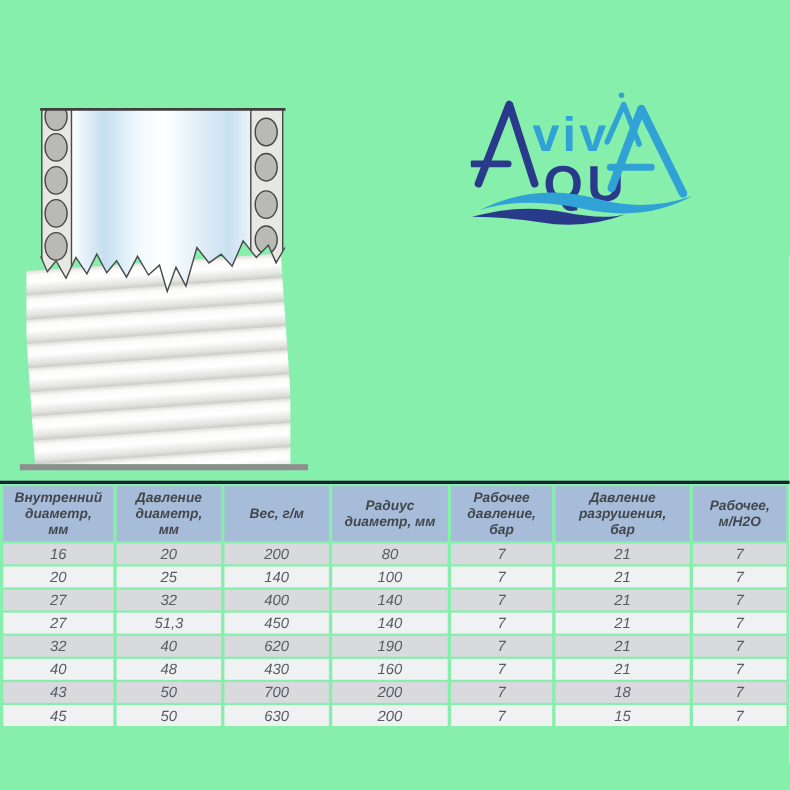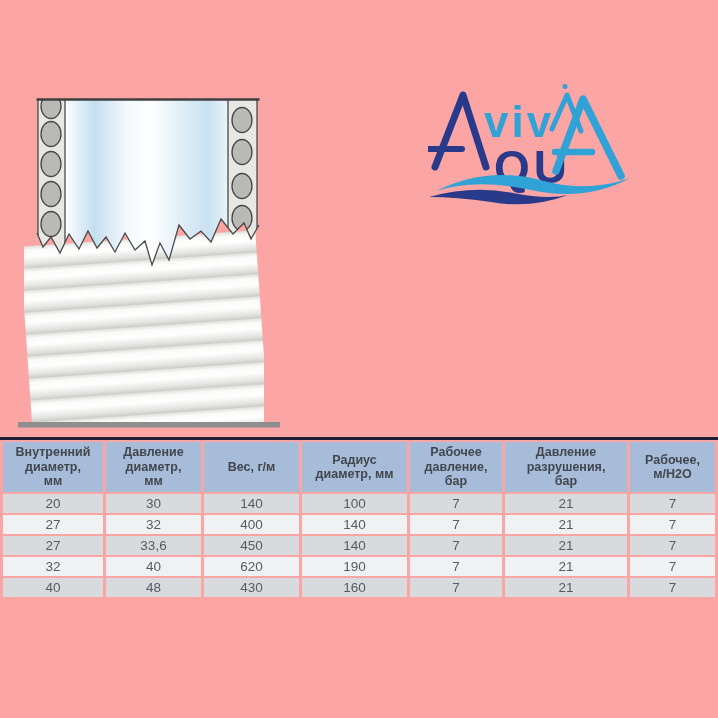--- a/index.html
+++ b/index.html
@@ -1,26 +1,26 @@
 <!DOCTYPE html>
 <html><head>
 <meta charset="utf-8">
 <style>
   html,body{margin:0;padding:0;background:#ffffff;}
   .page{
-    position:relative;width:718px;height:718px;background:#fca5a5;
+    position:relative;width:718px;height:718px;background:#86efac;
     font-family:"Liberation Sans",sans-serif;overflow:hidden;
   }
   
   .hose-svg{position:absolute;left:18px;top:92px;width:262px;height:340px;}
   
   .logo-svg{position:absolute;left:428px;top:83px;width:205px;height:125px;}
   .logo-text{font-family:"Liberation Sans",sans-serif;font-weight:bold;}
   
-  .table-wrap{position:absolute;left:0;top:437px;width:598px;}
+  .table-wrap{position:absolute;left:0;top:437px;width:598px;font-style:italic;}
   .top-rule{width:718px;height:3px;background:#1f2035;}
   table.spec{
     border-collapse:separate;border-spacing:3px 2px;
     table-layout:fixed;width:718px;
   }
   table.spec th{
     background:#a7bcd9;color:#42474d;font-weight:bold;
     font-size:12.5px;line-height:1.15;text-align:center;
     vertical-align:middle;height:46px;padding:2px 1px;
     white-space:pre-line;
@@ -158,40 +158,49 @@
 бар</th>
           <th>Давление
 разрушения,
 бар</th>
           <th>Рабочее,
 м/H2O</th>
         </tr>
       </thead>
       <tbody>
           <tr>
+            <td>16</td>
             <td>20</td>
-            <td>30</td>
+            <td>200</td>
+            <td>80</td>
+            <td>7</td>
+            <td>21</td>
+            <td>7</td>
+          </tr>
+          <tr>
+            <td>20</td>
+            <td>25</td>
             <td>140</td>
             <td>100</td>
             <td>7</td>
             <td>21</td>
             <td>7</td>
           </tr>
           <tr>
             <td>27</td>
             <td>32</td>
             <td>400</td>
             <td>140</td>
             <td>7</td>
             <td>21</td>
             <td>7</td>
           </tr>
           <tr>
             <td>27</td>
-            <td>33,6</td>
+            <td>51,3</td>
             <td>450</td>
             <td>140</td>
             <td>7</td>
             <td>21</td>
             <td>7</td>
           </tr>
           <tr>
             <td>32</td>
             <td>40</td>
             <td>620</td>
@@ -202,17 +211,35 @@
           </tr>
           <tr>
             <td>40</td>
             <td>48</td>
             <td>430</td>
             <td>160</td>
             <td>7</td>
             <td>21</td>
             <td>7</td>
           </tr>
+          <tr>
+            <td>43</td>
+            <td>50</td>
+            <td>700</td>
+            <td>200</td>
+            <td>7</td>
+            <td>18</td>
+            <td>7</td>
+          </tr>
+          <tr>
+            <td>45</td>
+            <td>50</td>
+            <td>630</td>
+            <td>200</td>
+            <td>7</td>
+            <td>15</td>
+            <td>7</td>
+          </tr>
         </tbody>
     </table>
   </div>
 
 </div>
 
 </body></html>

